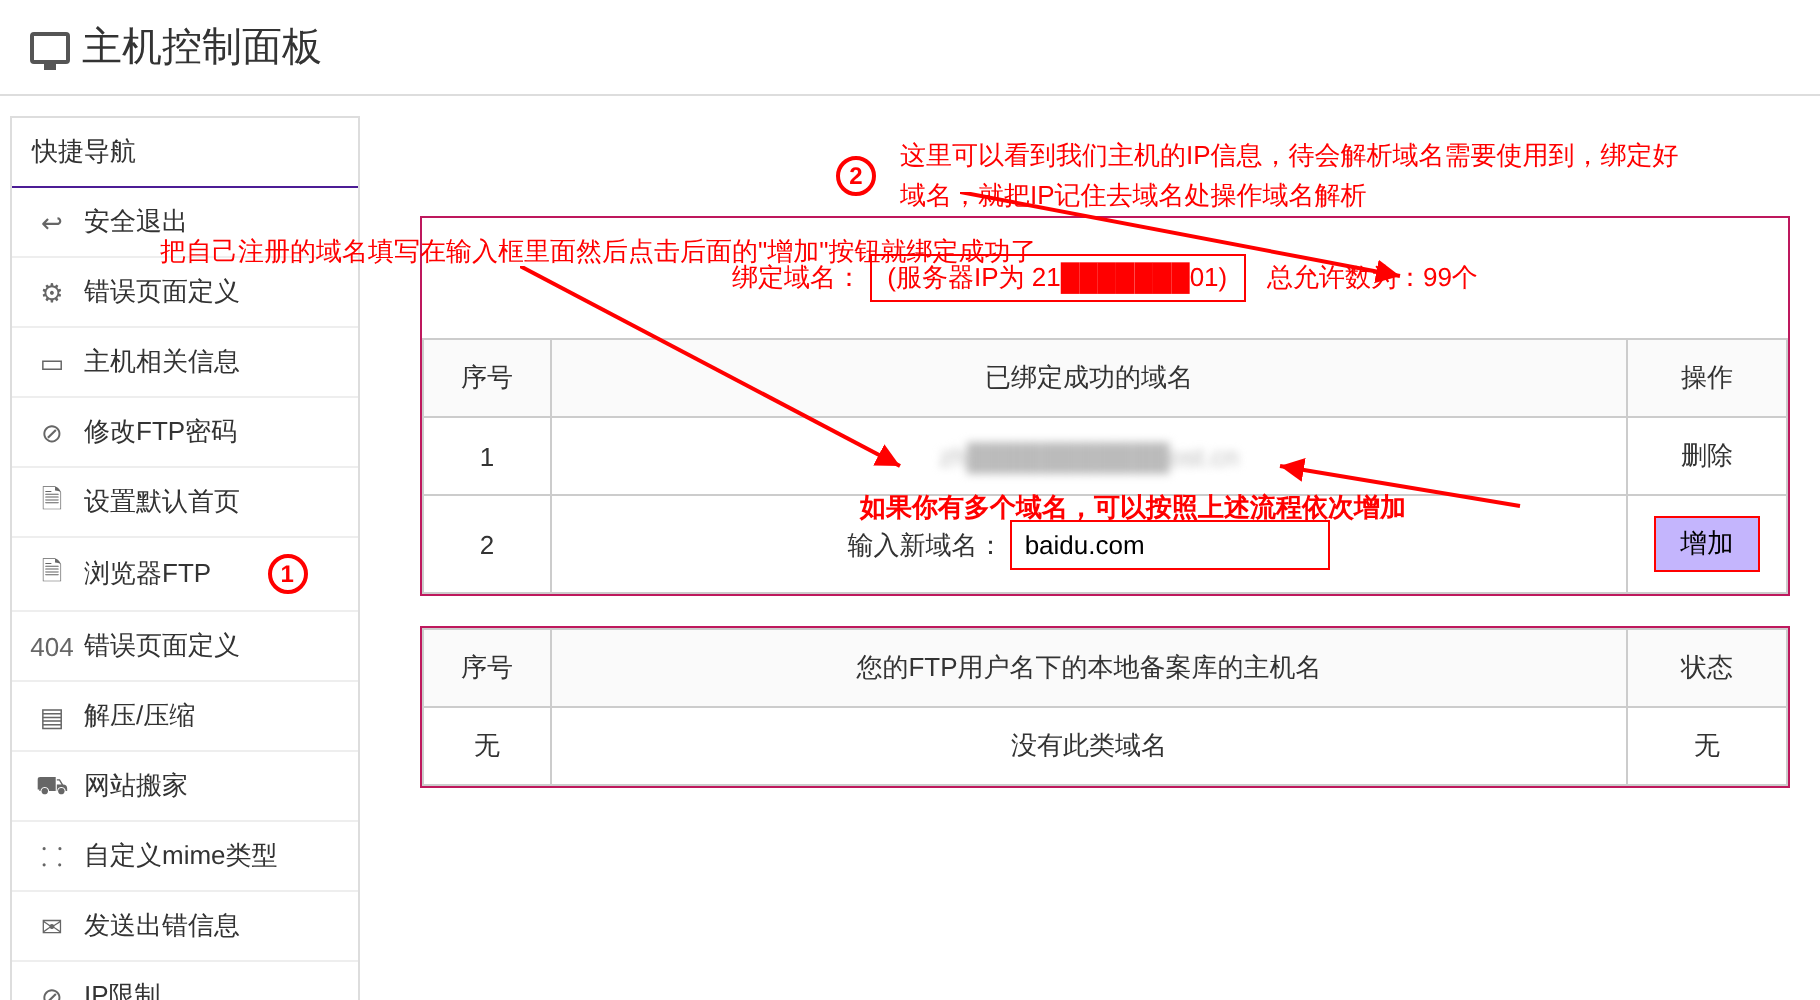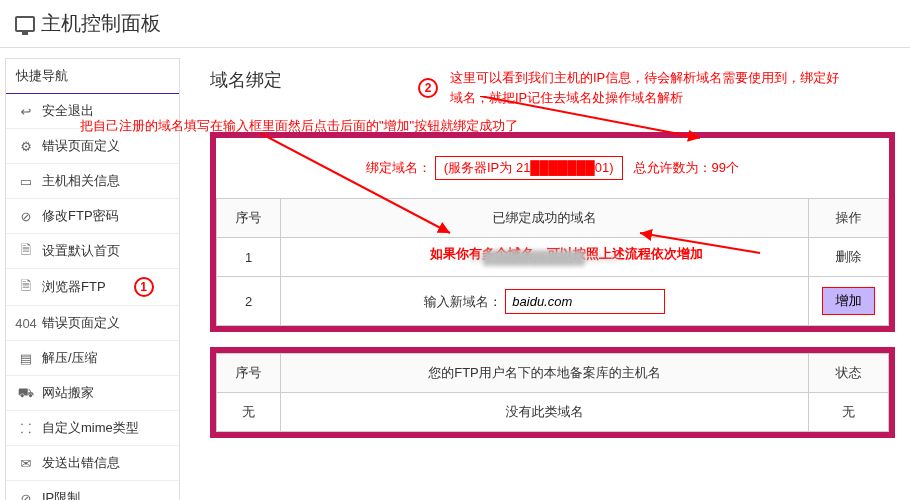--- a/index.html
+++ b/index.html
@@ -17,29 +17,29 @@
 .sidebar-item { display: flex; align-items: center; gap: 8px; padding: 8px 12px; border-bottom: 1px solid #eee; cursor: pointer; position: relative; }
 .sidebar-item .ico { width: 16px; height: 16px; display: inline-flex; align-items: center; justify-content: center; color: #666; font-size: 13px; }
 .circ { display: inline-flex; width: 20px; height: 20px; border: 2px solid red; border-radius: 50%; align-items: center; justify-content: center; color: red; font-weight: bold; font-size: 12px; }
 .main { flex: 1; padding: 20px 15px 10px 30px; position: relative; }
 .main h2 { font-size: 18px; font-weight: normal; margin-bottom: 15px; }
 .ann { position: absolute; color: red; font-size: 13px; line-height: 1.5; }
 .ann2 { top: 20px; left: 270px; width: 400px; }
 .ann1 { top: 68px; left: -100px; width: 450px; }
 .ann3 { top: 196px; left: 250px; width: 400px; font-weight: bold; }
 .circ2 { position: absolute; top: 30px; left: 238px; }
-.panel { border: 6px solid #be185d; margin-top: 40px; }
+.panel { border: 1px solid #be185d; margin-top: 40px; }
 .panel-top { text-align: center; padding: 18px 0; color: red; font-size: 13px; }
 .redbox { border: 1px solid red; padding: 2px 8px; display: inline-block; }
 table { width: 100%; border-collapse: collapse; }
 table td, table th { border: 1px solid #ccc; padding: 10px; text-align: center; font-size: 13px; font-weight: normal; }
 table th { background: #fafafa; }
 .col-op { width: 80px; }
 .col-sn { width: 64px; }
-input[type=text] { border: 1px solid #aaa; padding: 4px 6px; width: 160px; font-size: 13px; font-style: italic; }
+input[type=text] { border: 1px solid #aaa; padding: 4px 6px; width: 160px; font-size: 13px; }
 .btn { border: 1px solid #aaa; padding: 4px 12px; background: #c4b5fd; cursor: pointer; }
 svg.arrow { position: absolute; pointer-events: none; }
 .blur { color: #bbb; filter: blur(2px); }
 </style>
 </head>
 <body>
 
 <div class="header">
   <div class="header-title">
     <span class="mon"></span>
@@ -97,21 +97,20 @@
           <span>发送出错信息</span>
         </div>
         <div class="sidebar-item">
           <span class="ico">⊘</span>
           <span>IP限制</span>
         </div>
       </div>
   </div>
 
   <div class="main">
-    <h2>域名绑定</h2>
 
     <span class="circ circ2">2</span>
     <div class="ann ann2">这里可以看到我们主机的IP信息，待会解析域名需要使用到，绑定好域名，就把IP记住去域名处操作域名解析</div>
     <div class="ann ann1">把自己注册的域名填写在输入框里面然后点击后面的"增加"按钮就绑定成功了</div>
     <div class="ann ann3">如果你有多个域名，可以按照上述流程依次增加</div>
 
     <svg class="arrow" style="top:48px;left:300px" width="230" height="50">
         <defs>
           <marker id="ah" markerWidth="8" markerHeight="8" refX="6" refY="3" orient="auto">
             <path d="M0,0 L6,3 L0,6 Z" fill="red"></path>

